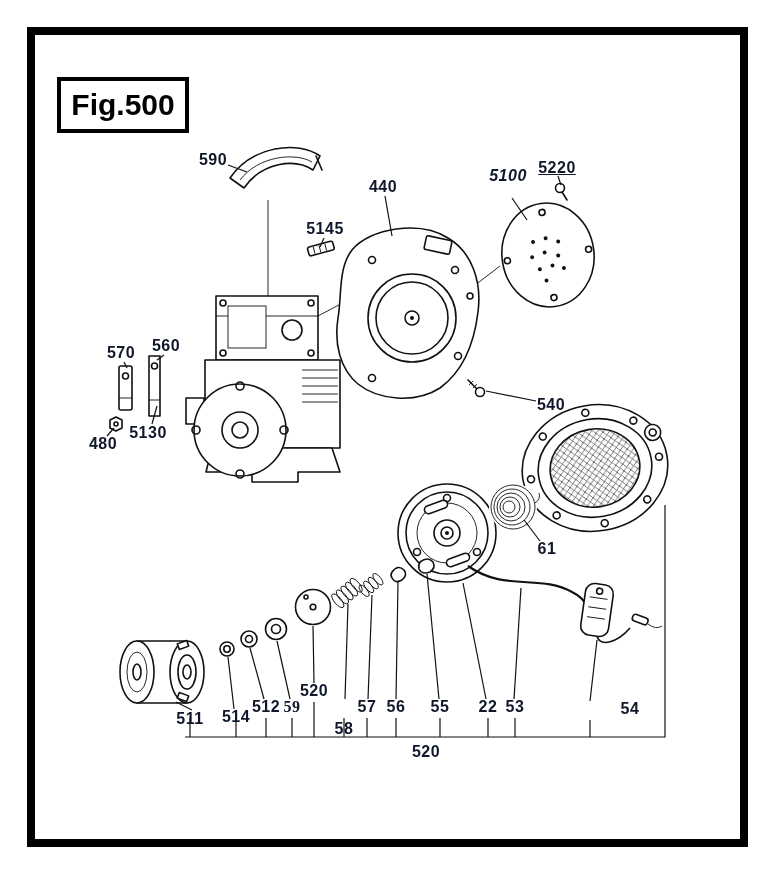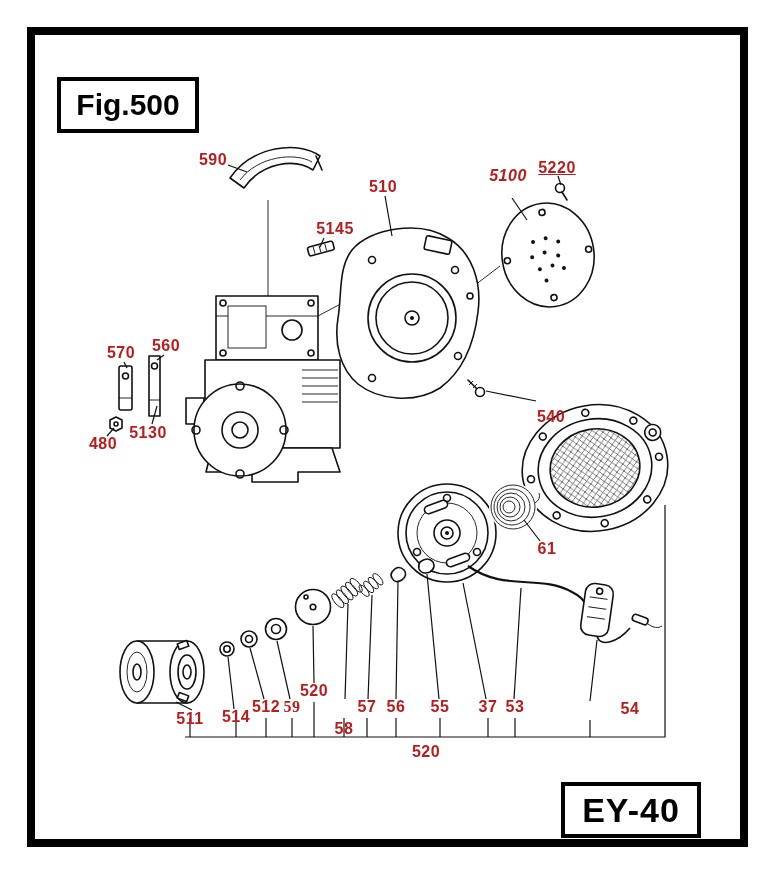--- a/index.html
+++ b/index.html
@@ -7,25 +7,25 @@
     position:relative; width:775px; height:874px; background:#fff;
     font-family:"Liberation Sans", sans-serif; overflow:hidden; margin:0 auto;
   }
   .frame {
     position:absolute; left:27px; top:27px; width:721px; height:820px;
     border:8px solid #000; box-sizing:border-box;
   }
   .art { position:absolute; left:0; top:0; width:775px; height:874px; }
   .callout {
     position:absolute; transform:translate(-50%,-50%);
-    font-weight:700; font-size:16px; color:#b91c1c; white-space:nowrap;
+    font-weight:700; font-size:16px; color:#0f172a; white-space:nowrap;
     letter-spacing:0.5px;
   }
   .figbox {
-    position:absolute; left:57px; top:77px; width:142px; height:56px;
+    position:absolute; left:57px; top:77px; width:132px; height:56px;
     border:4px solid #000; box-sizing:border-box;
     display:flex; align-items:center; justify-content:center;
     font-weight:700; font-size:30px; color:#000;
   }
   .modelbox {
     position:absolute; left:561px; top:782px; width:140px; height:56px;
     border:4px solid #000; box-sizing:border-box;
     display:flex; align-items:center; justify-content:center;
     font-weight:700; font-size:34px; color:#000; letter-spacing:1px;
   }
@@ -300,42 +300,39 @@
       <line class="leader" x1="590" y1="720" x2="590" y2="737"></line>
     </g>
   </svg>
 
   <div class="frame"></div>
 
   <div class="figbox">
     <span>Fig.500</span>
   </div>
 
-  <div class="modelbox">
-    <span>EY-40</span>
-  </div>
 
   <div class="callout" style="left:213px; top:160px;">590</div>
-  <div class="callout" style="left:383px; top:187px;">510</div>
-  <div class="callout" style="left:335px; top:229px;">5145</div>
+  <div class="callout" style="left:383px; top:187px;">440</div>
+  <div class="callout" style="left:325px; top:229px;">5145</div>
   <div class="callout" style="left:508px; top:176px;font-style:italic;">5100</div>
   <div class="callout" style="left:557px; top:168px;text-decoration:underline;">5220</div>
   <div class="callout" style="left:121px; top:353px;">570</div>
   <div class="callout" style="left:166px; top:346px;">560</div>
   <div class="callout" style="left:148px; top:433px;">5130</div>
   <div class="callout" style="left:103px; top:444px;">480</div>
-  <div class="callout" style="left:551px; top:417px;">540</div>
+  <div class="callout" style="left:551px; top:405px;">540</div>
   <div class="callout" style="left:547px; top:549px;">61</div>
   <div class="callout" style="left:190px; top:719px;">511</div>
   <div class="callout" style="left:236px; top:717px;">514</div>
   <div class="callout" style="left:266px; top:707px;">512</div>
   <div class="callout" style="left:292px; top:707px;font-family:Liberation Serif, serif;">59</div>
   <div class="callout" style="left:314px; top:691px;">520</div>
   <div class="callout" style="left:344px; top:707px;margin-top:22px;">58</div>
   <div class="callout" style="left:367px; top:707px;">57</div>
   <div class="callout" style="left:396px; top:707px;text-align:right;">56</div>
   <div class="callout" style="left:440px; top:707px;">55</div>
-  <div class="callout" style="left:488px; top:707px;">37</div>
+  <div class="callout" style="left:488px; top:707px;">22</div>
   <div class="callout" style="left:515px; top:707px;">53</div>
   <div class="callout" style="left:590px; top:709px;margin-left:40px;">54</div>
   <div class="callout" style="left:426px; top:752px;">520</div>
 
 </div>
 
 </body></html>

